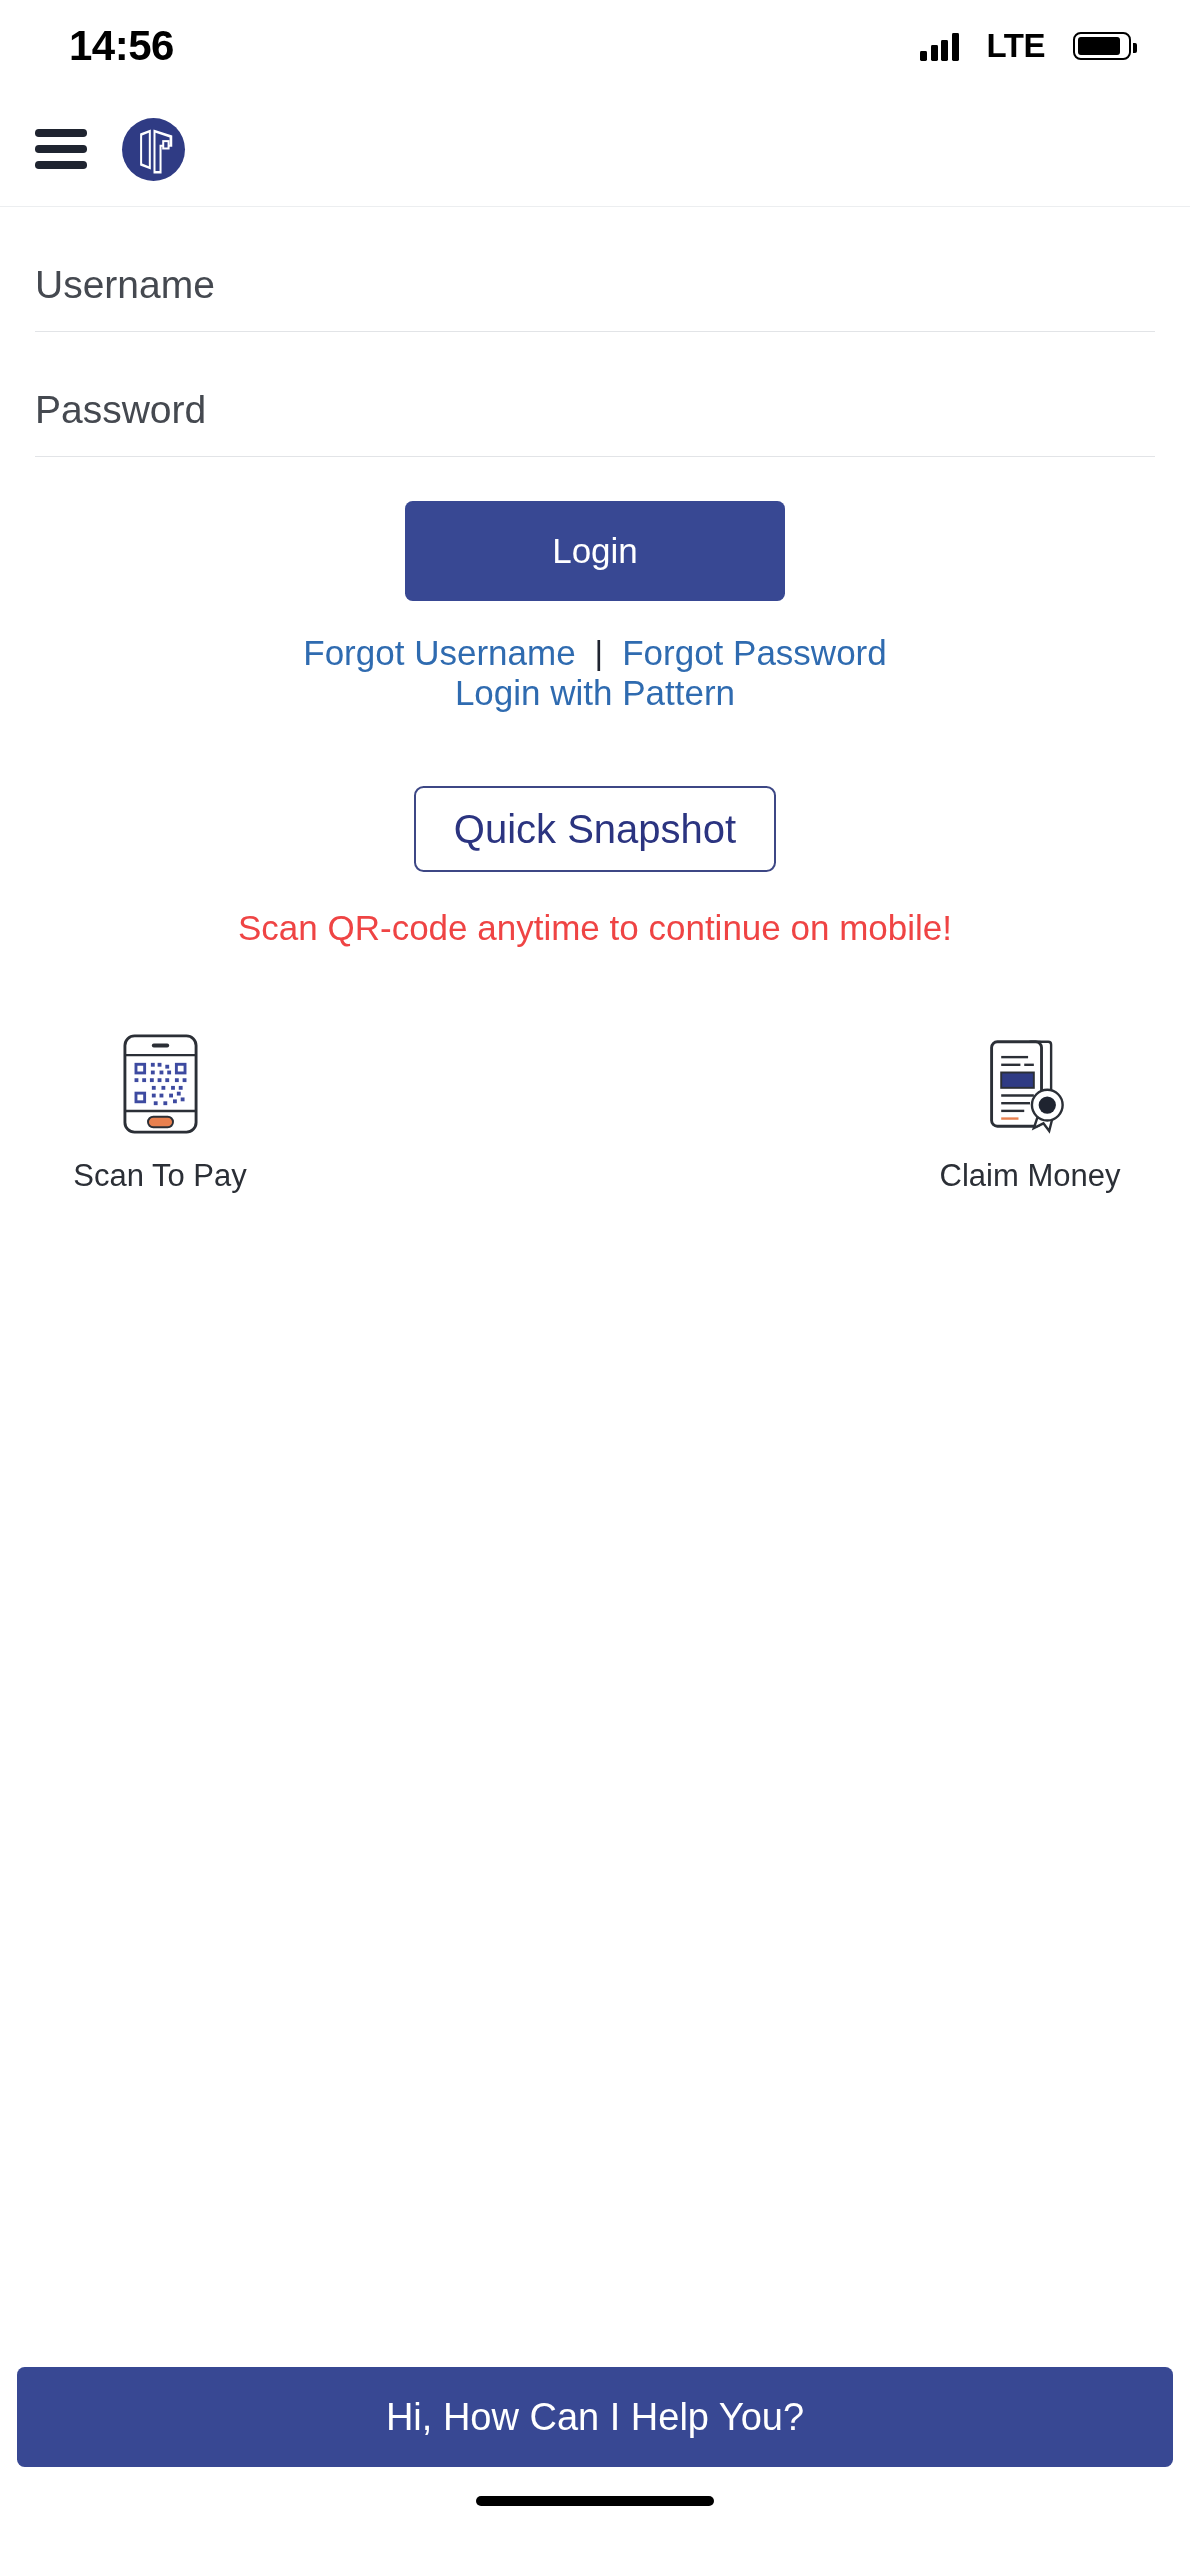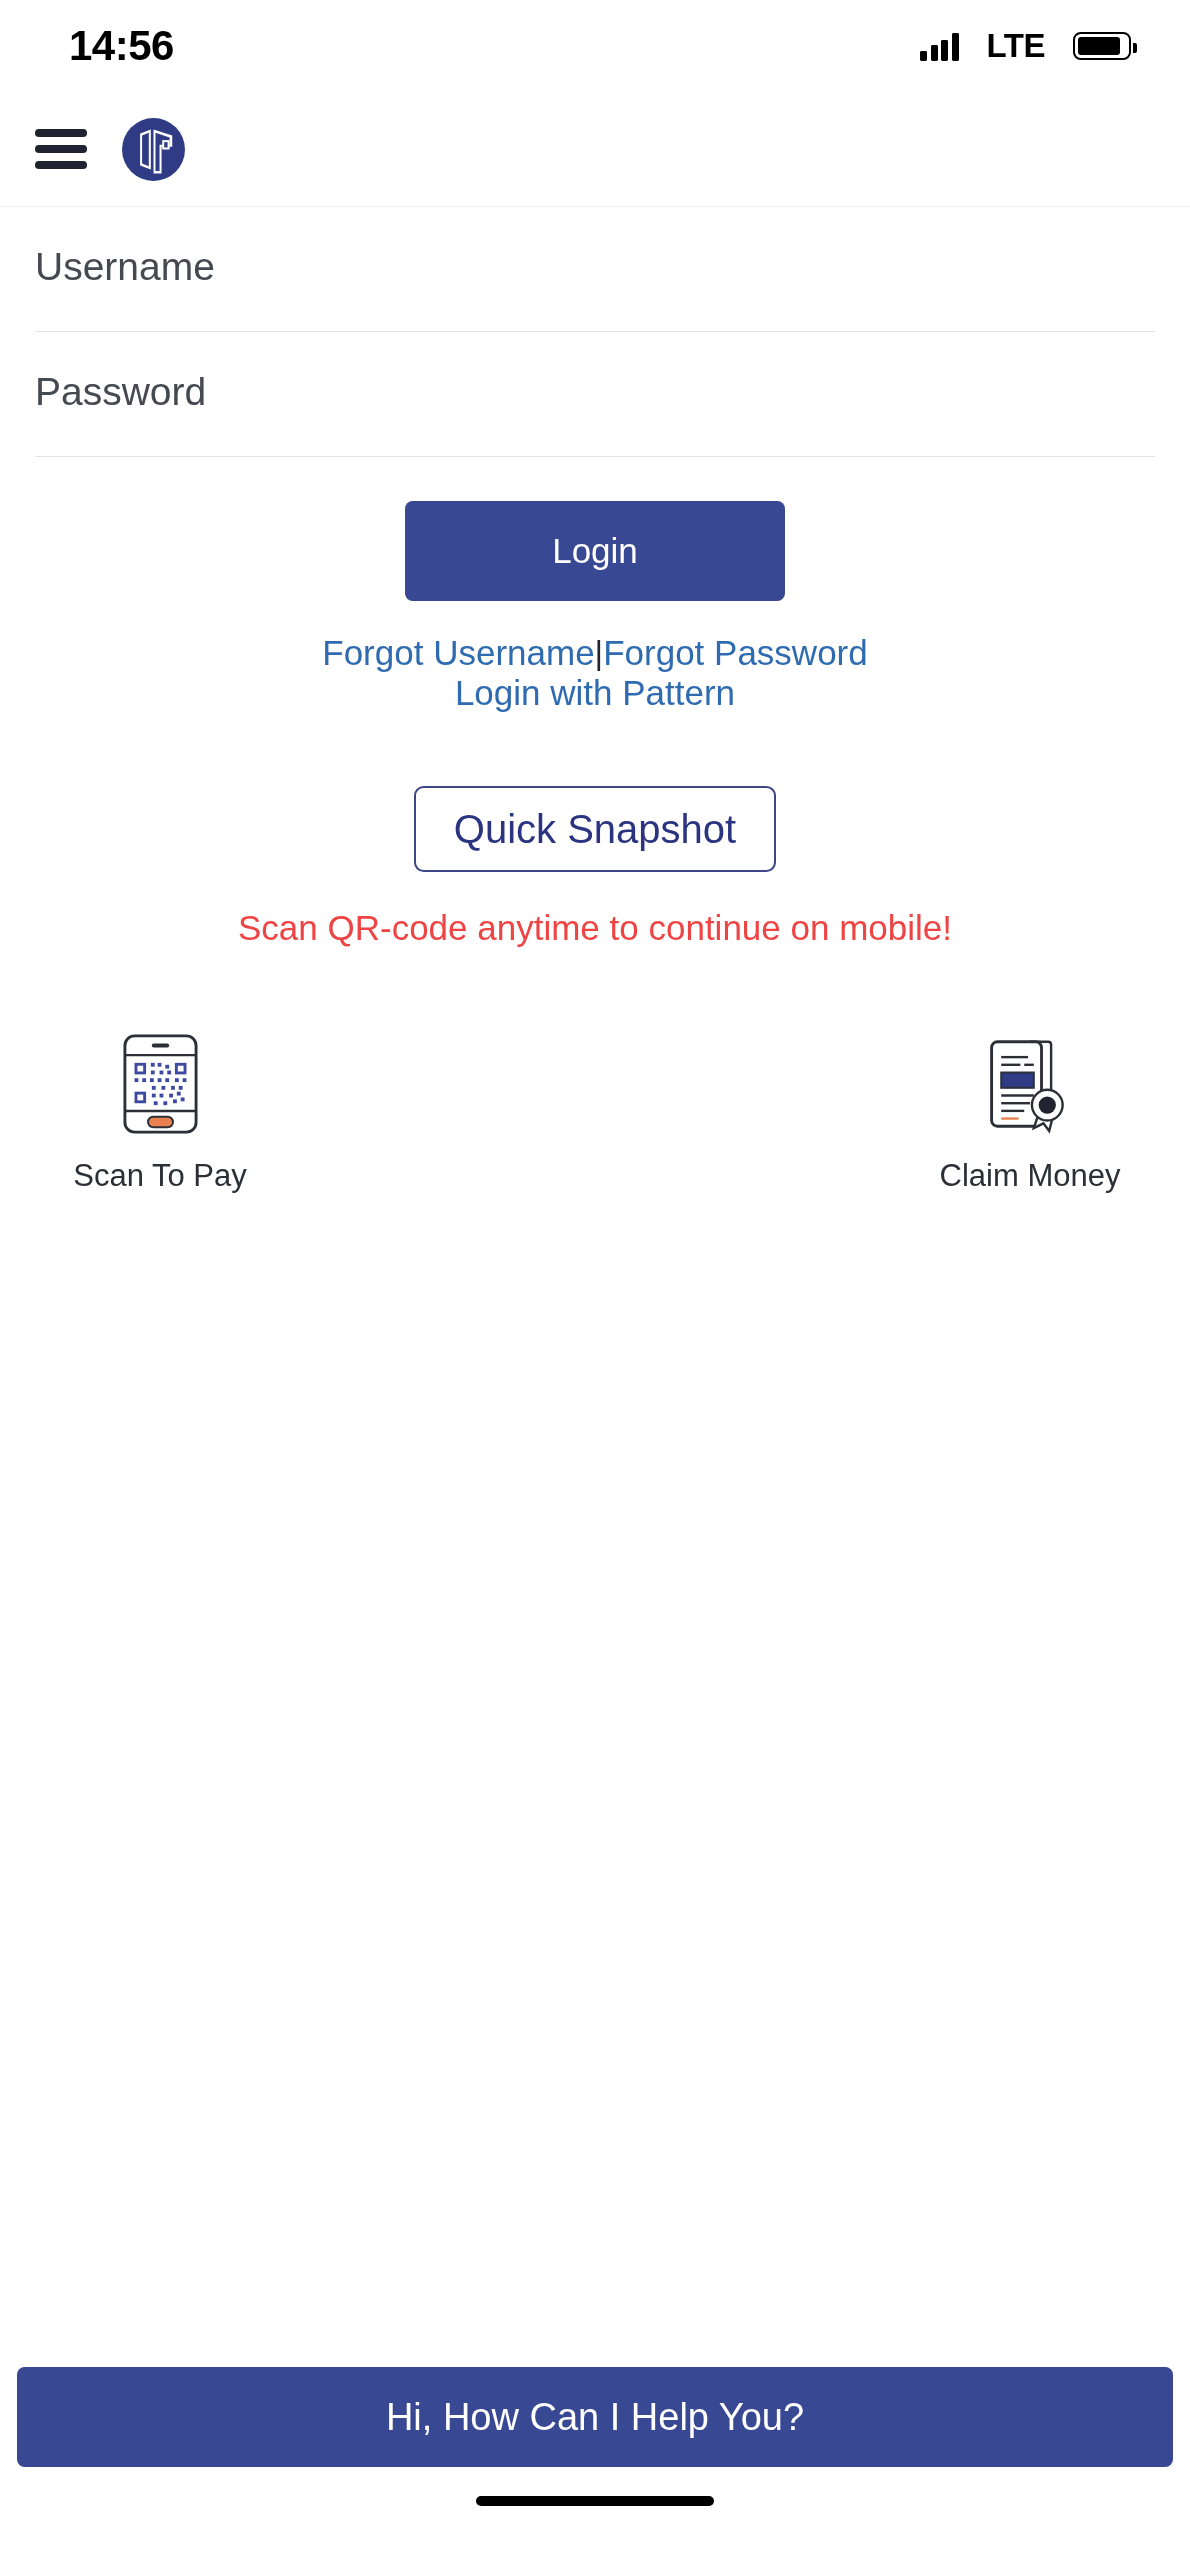--- a/index.html
+++ b/index.html
@@ -84,40 +84,42 @@
     align-items:flex-start;
     padding-top:38px;
   }
   .field input {
     border:none; outline:none; background:transparent;
     font-family:"Liberation Sans", sans-serif;
     font-size:39px;
     color:#c2410c;
     width:100%;
     padding:0;
+    margin-top:18px;
   }
   .field input::placeholder { color:#454950; opacity:1; }
 
   
   .login-wrap { padding:44px 0 0 0; display:flex; justify-content:center; }
   .btn-login {
     width:380px; height:100px;
     background:#384893;
     color:#fff;
     border:none; border-radius:7.7px;
     font-family:"Liberation Sans", sans-serif;
     font-size:35px;
     cursor:pointer;
     display:flex; align-items:center; justify-content:center;
   }
 
   
   .link-row {
     margin-top:32px;
     display:flex; align-items:center; justify-content:center;
+    gap:19px;
     font-size:35px;
   }
   .link { color:#2f6bb0; cursor:pointer; }
   .link-sep { color:#1f2430; font-size:33px; }
 
   .link-center {
     text-align:center;
     font-size:35px;
   }
 

